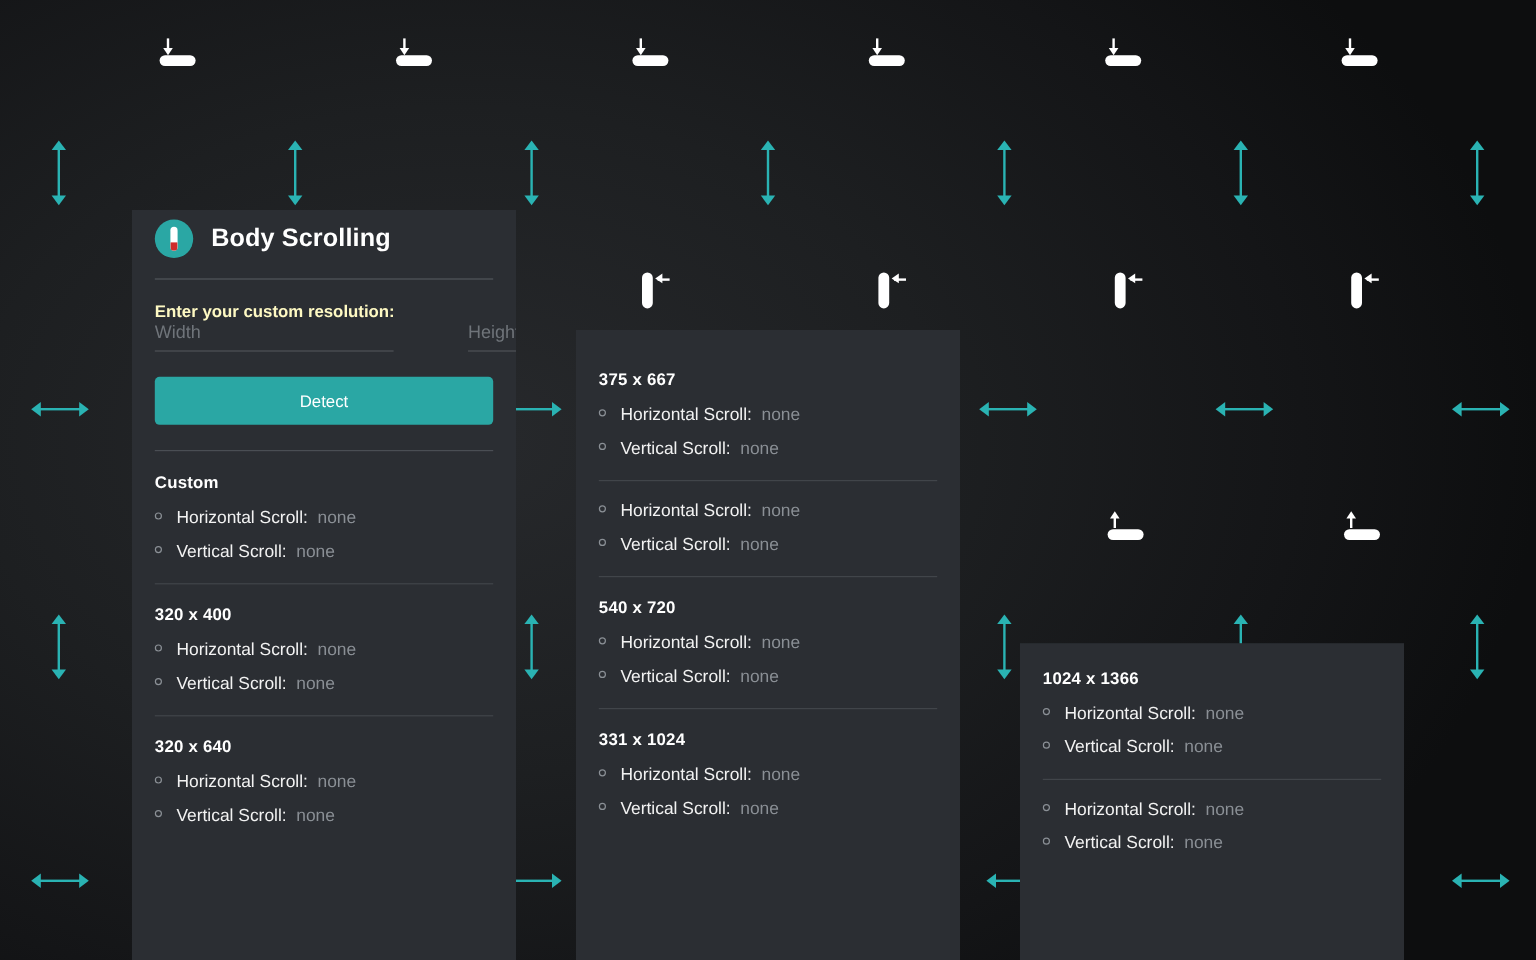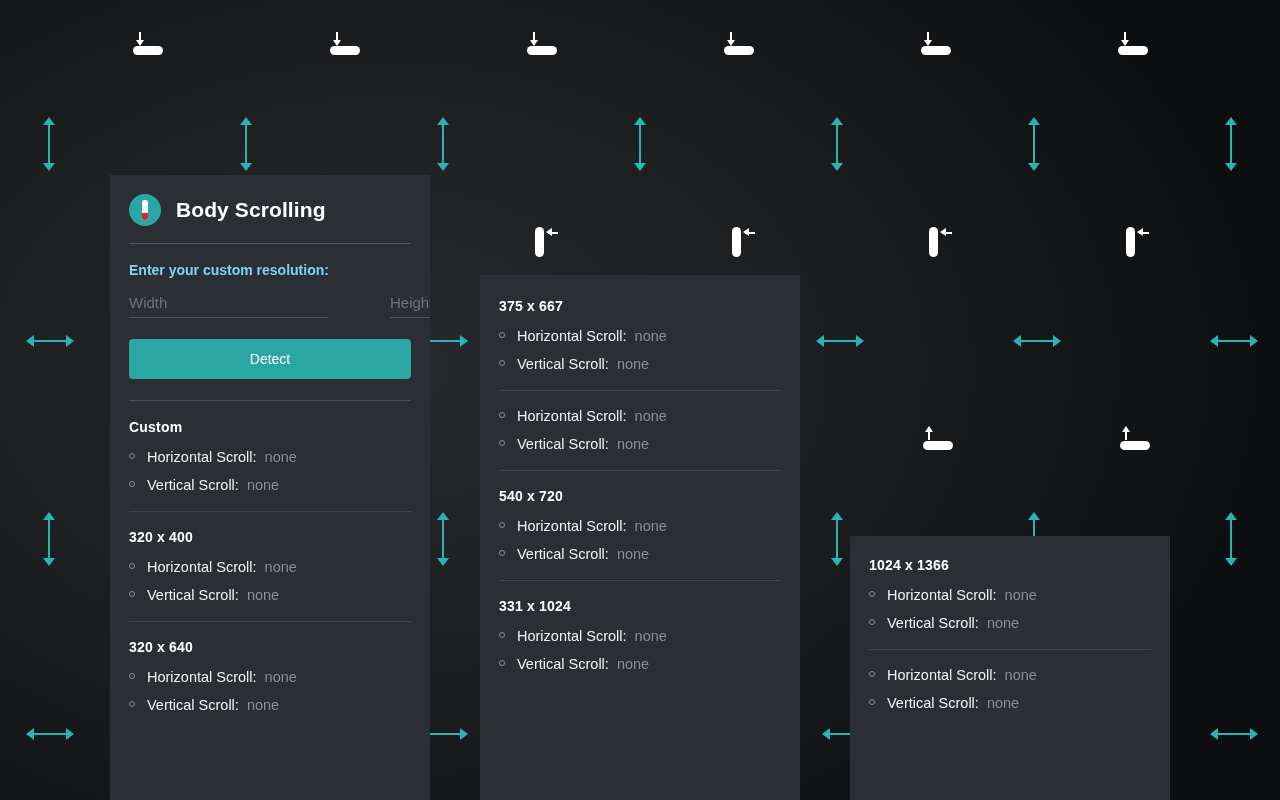--- a/index.html
+++ b/index.html
@@ -177,21 +177,21 @@
   #panel-mid    { left: 480px; top: 275px; width: 320px; height: 525px; }
   #panel-right  { left: 850px; top: 536px; width: 320px; height: 264px; }
 
   .panel-inner { padding: 0 19px; }
 
   
   .hdr {
     display: flex;
     align-items: center;
     gap: 15px;
-    padding-top: 19px;
+    padding-top: 8px;
     padding-bottom: 17px;
   }
 
   .info-badge {
     width: 32px;
     height: 32px;
     border-radius: 50%;
     background: #2aa7a4;
     flex: 0 0 auto;
     position: relative;
@@ -226,22 +226,21 @@
   .rule {
     height: 1px;
     background: #52565c;
     margin: 0 0 18px 0;
   }
   .rule.light { background: #4a4e54; }
 
   .field-label {
     font-size: 14px;
     font-weight: bold;
-    color: #7dd3fc;
-    margin-bottom: 14px;
+    color: #fef9c3;
   }
 
   .inputs-row {
     display: flex;
     gap: 62px;
     margin-bottom: 21px;
   }
   .res-input {
     flex: 1 1 0;
     background: transparent;
@@ -542,21 +541,21 @@
             <span class="bullet"></span>
             <span class="metric-label">Vertical Scroll:</span>
             <span class="metric-value">none</span>
           </div>
         </div>
       </div>
   </div>
 </div>
 
 <div class="panel" id="panel-mid">
-  <div class="panel-inner" style="padding-top:23px;">
+  <div class="panel-inner" style="padding-top:33px;">
     <div id="list-mid">
         <div class="group">
           <div class="group-title">375 x 667</div>
           <div class="metric">
             <span class="bullet"></span>
             <span class="metric-label">Horizontal Scroll:</span>
             <span class="metric-value">none</span>
           </div>
           <div class="metric">
             <span class="bullet"></span>

